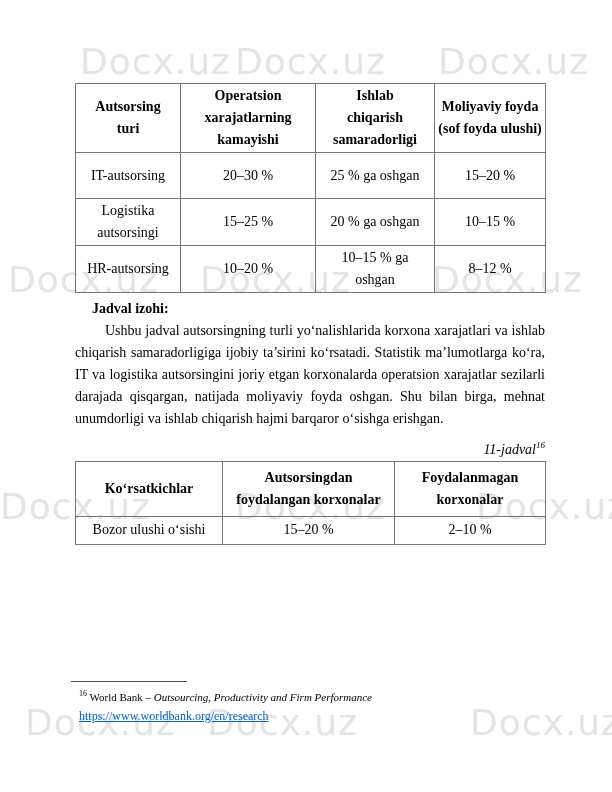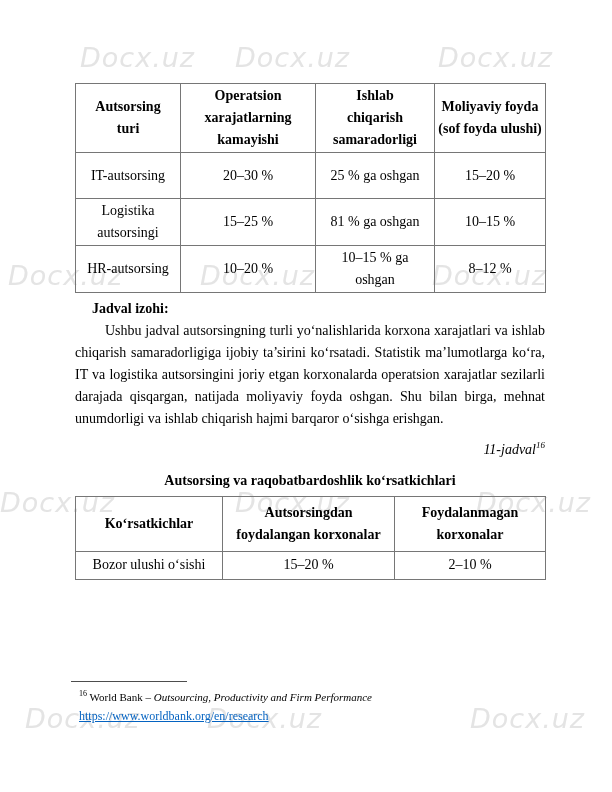--- a/index.html
+++ b/index.html
@@ -9,26 +9,25 @@
     background:#ffffff;
     margin:0 auto;
     overflow:hidden;
     font-family:"Liberation Serif", serif;
     color:#000;
   }
   
   .wm{
     position:absolute;
     font-family:"DejaVu Sans", sans-serif;
-    font-size:27px;
+    font-size:36px;
     line-height:1;
     letter-spacing:1px;
     z-index:0;
     user-select:none;
-    font-style:italic;
   }
   
   .content{
     position:absolute;
     left:75px;top:83px;width:470px;
     z-index:1;
     font-size:14px;
     line-height:22px;
   }
   table{
@@ -160,39 +159,38 @@
           <tr>
             <td>IT-autsorsing</td>
             <td>20–30 %</td>
             <td>25 % ga oshgan</td>
             <td>15–20 %</td>
           </tr>
           <tr>
             <td>Logistika
 autsorsingi</td>
             <td>15–25 %</td>
-            <td>81 % ga oshgan</td>
+            <td>20 % ga oshgan</td>
             <td>10–15 %</td>
           </tr>
           <tr>
             <td>HR-autsorsing</td>
             <td>10–20 %</td>
             <td>10–15 % ga
 oshgan</td>
             <td>8–12 %</td>
           </tr>
         </tbody>
     </table>
 
     <div class="note-label">Jadval izohi:</div>
     <p class="note-para">Ushbu jadval autsorsingning turli yo‘nalishlarida korxona xarajatlari va ishlab chiqarish samaradorligiga ijobiy ta’sirini ko‘rsatadi. Statistik ma’lumotlarga ko‘ra, IT va logistika autsorsingini joriy etgan korxonalarda operatsion xarajatlar sezilarli darajada qisqargan, natijada moliyaviy foyda oshgan. Shu bilan birga, mehnat unumdorligi va ishlab chiqarish hajmi barqaror o‘sishga erishgan.</p>
 
     <div class="caption"><span>11-jadval</span><sup>16</sup></div>
 
-    <div class="table2-title">Autsorsing va raqobatbardoshlik ko‘rsatkichlari</div>
 
     <table id="table2">
       <colgroup>
         <col style="width:147px">
           <col style="width:172px">
           <col style="width:151px">
       </colgroup>
       <thead>
           <tr>
             <th>Ko‘rsatkichlar</th>

